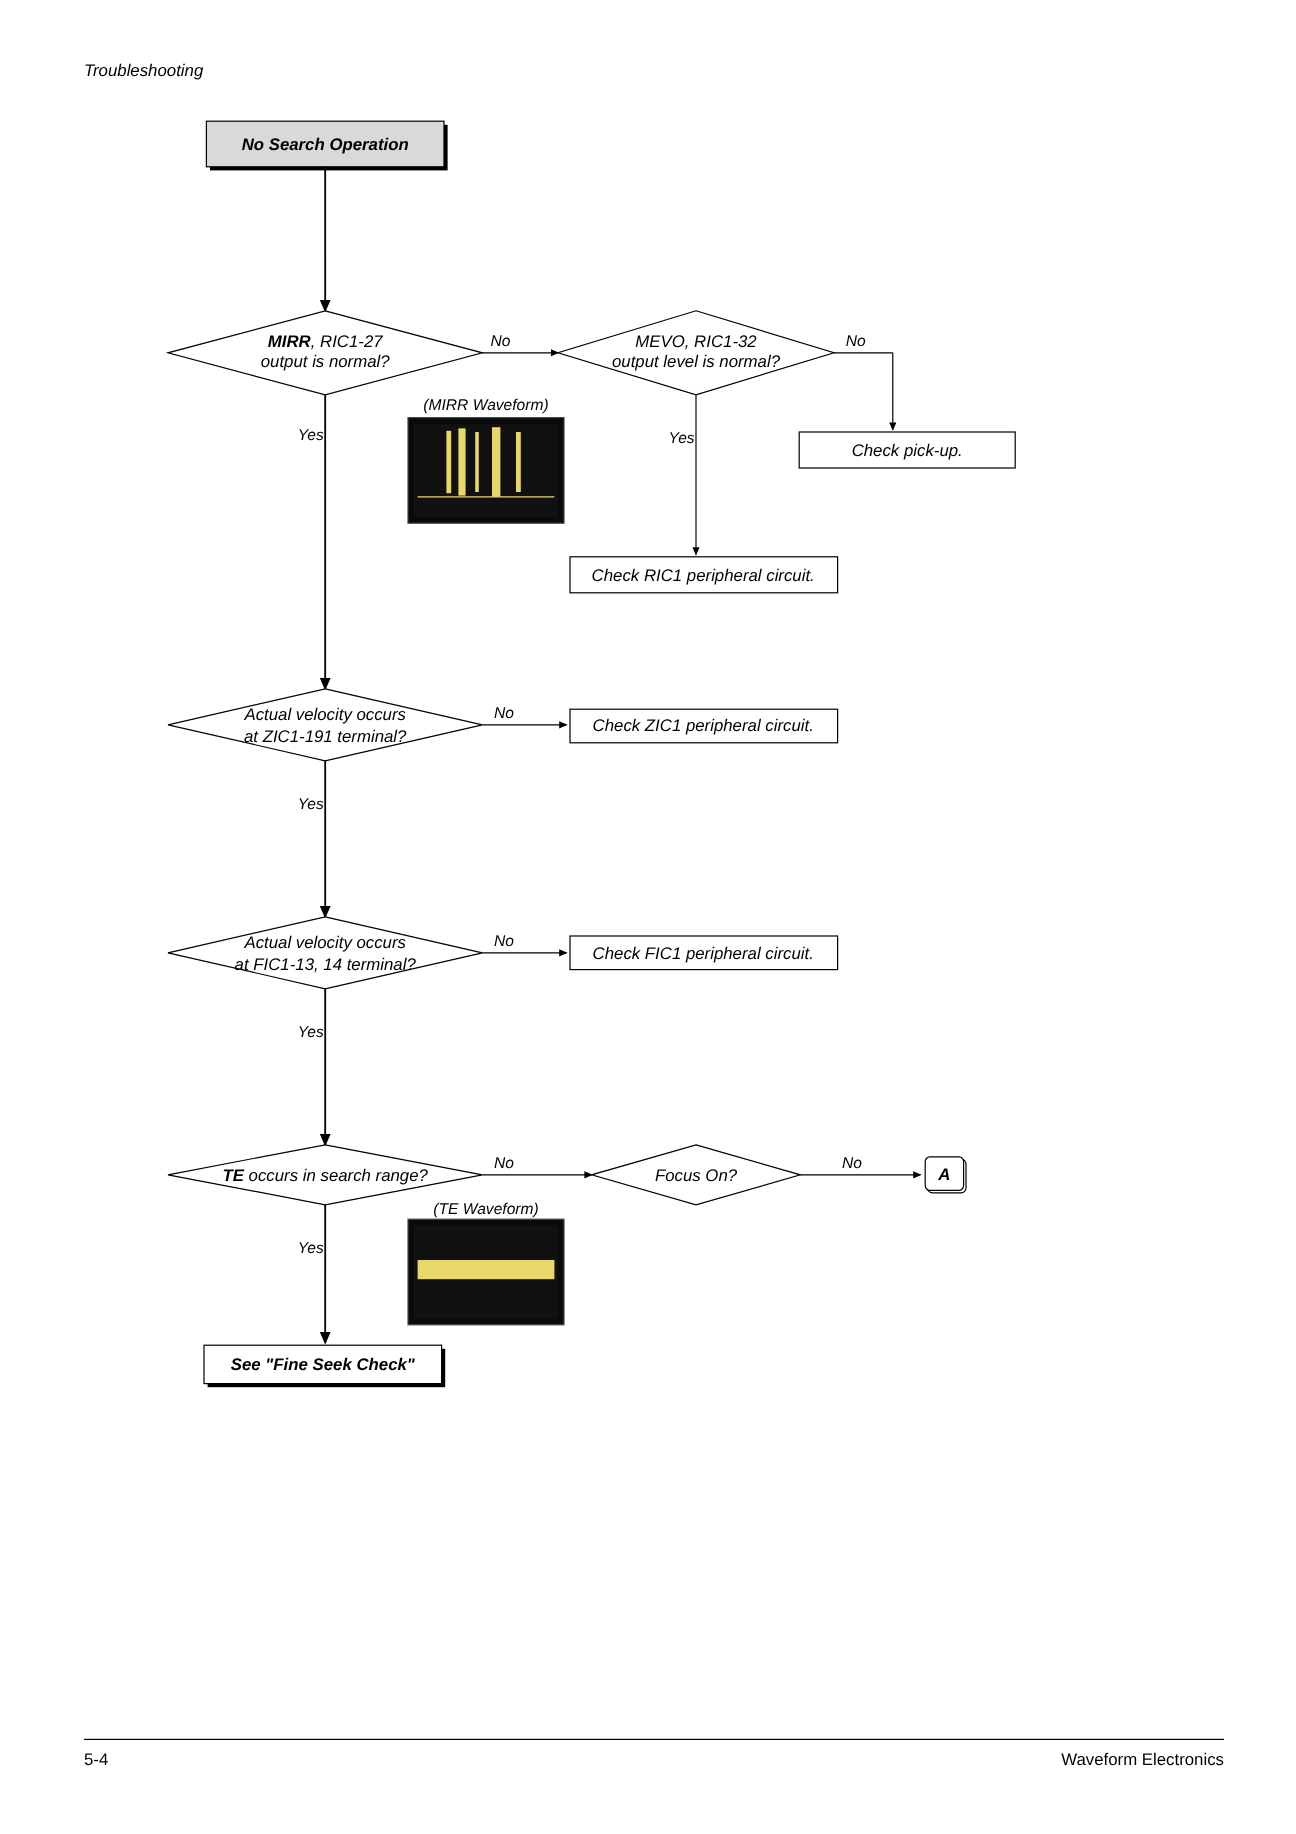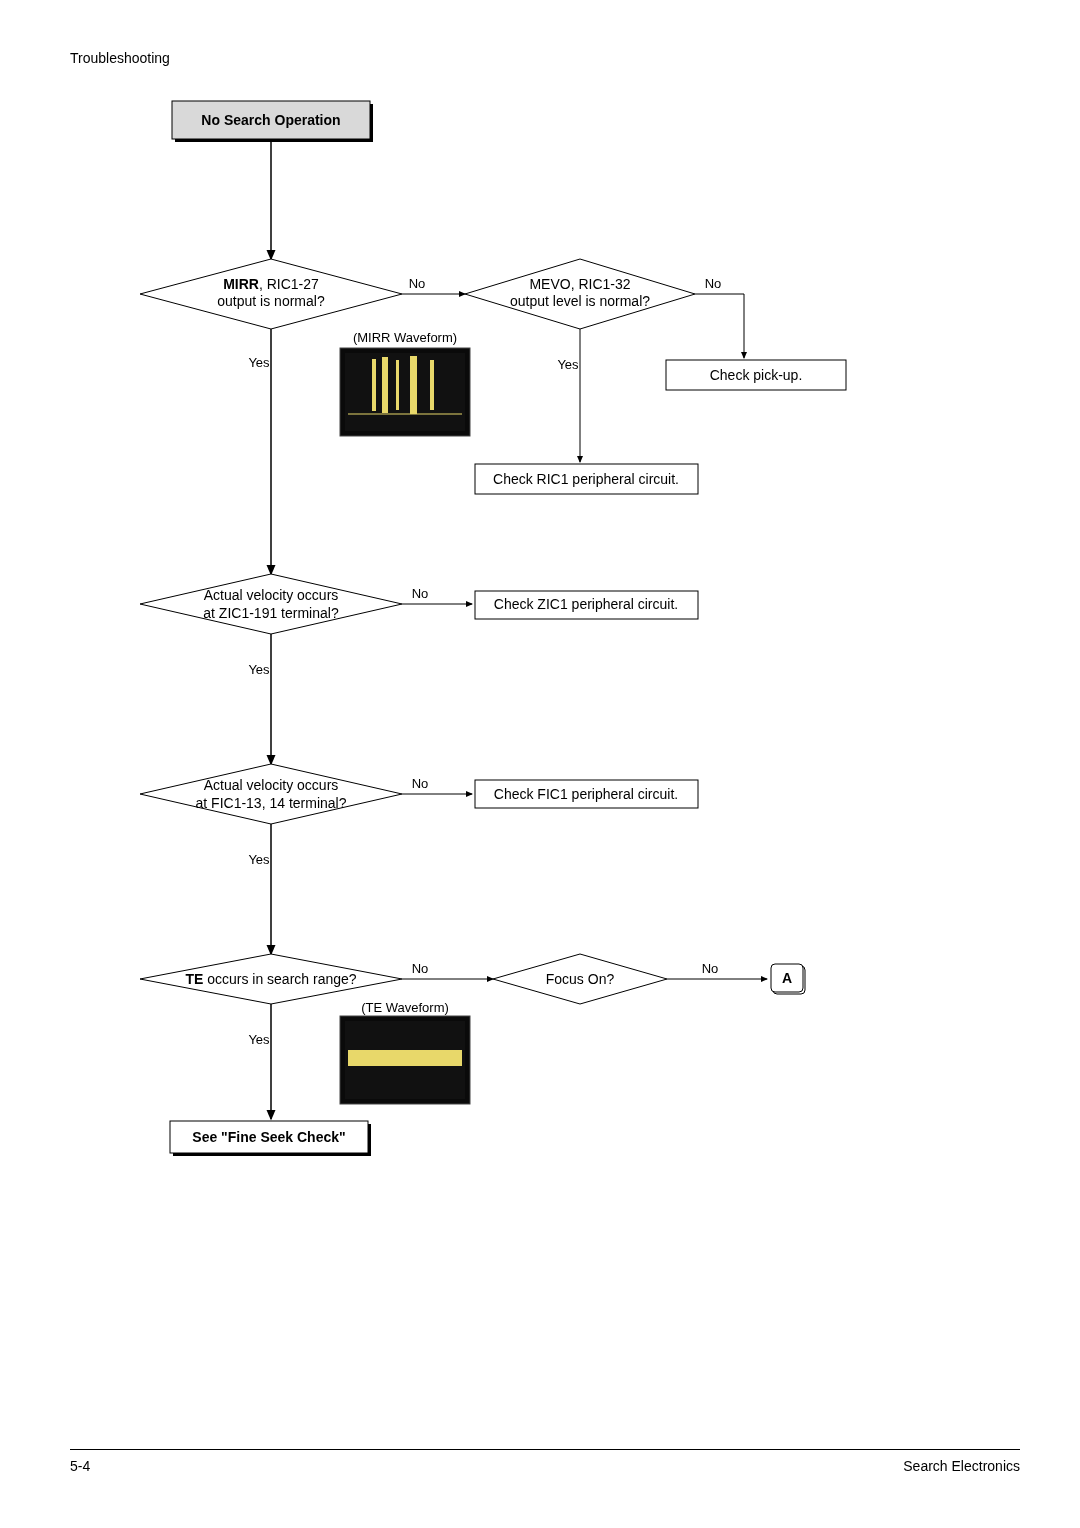--- a/index.html
+++ b/index.html
@@ -11,20 +11,21 @@
     height: 1528px;
     position: relative;
   }
   .page {
     position: absolute;
     top: 50px;
     left: 70px;
     right: 60px;
     bottom: 50px;
     border: none;
+    font-style: italic;
   }
   .header-text {
     font-size: 14px;
     margin-bottom: 18px;
   }
   .footer {
     position: absolute;
     bottom: 54px;
     left: 70px;
     right: 60px;
@@ -187,14 +188,14 @@
       <rect x="103" y="1040" width="198" height="32" fill="#000"></rect>
       <rect x="100" y="1037" width="198" height="32" fill="#fff" stroke="#000"></rect>
       <text class="node-text bold" x="199" y="1058">See "Fine Seek Check"</text>
     </g>
 
   </svg>
 </div>
 
 <div class="footer">
   <span>5-4</span>
-  <span>Search Electronics</span>
+  <span>Waveform Electronics</span>
 </div>
 
 </body></html>

